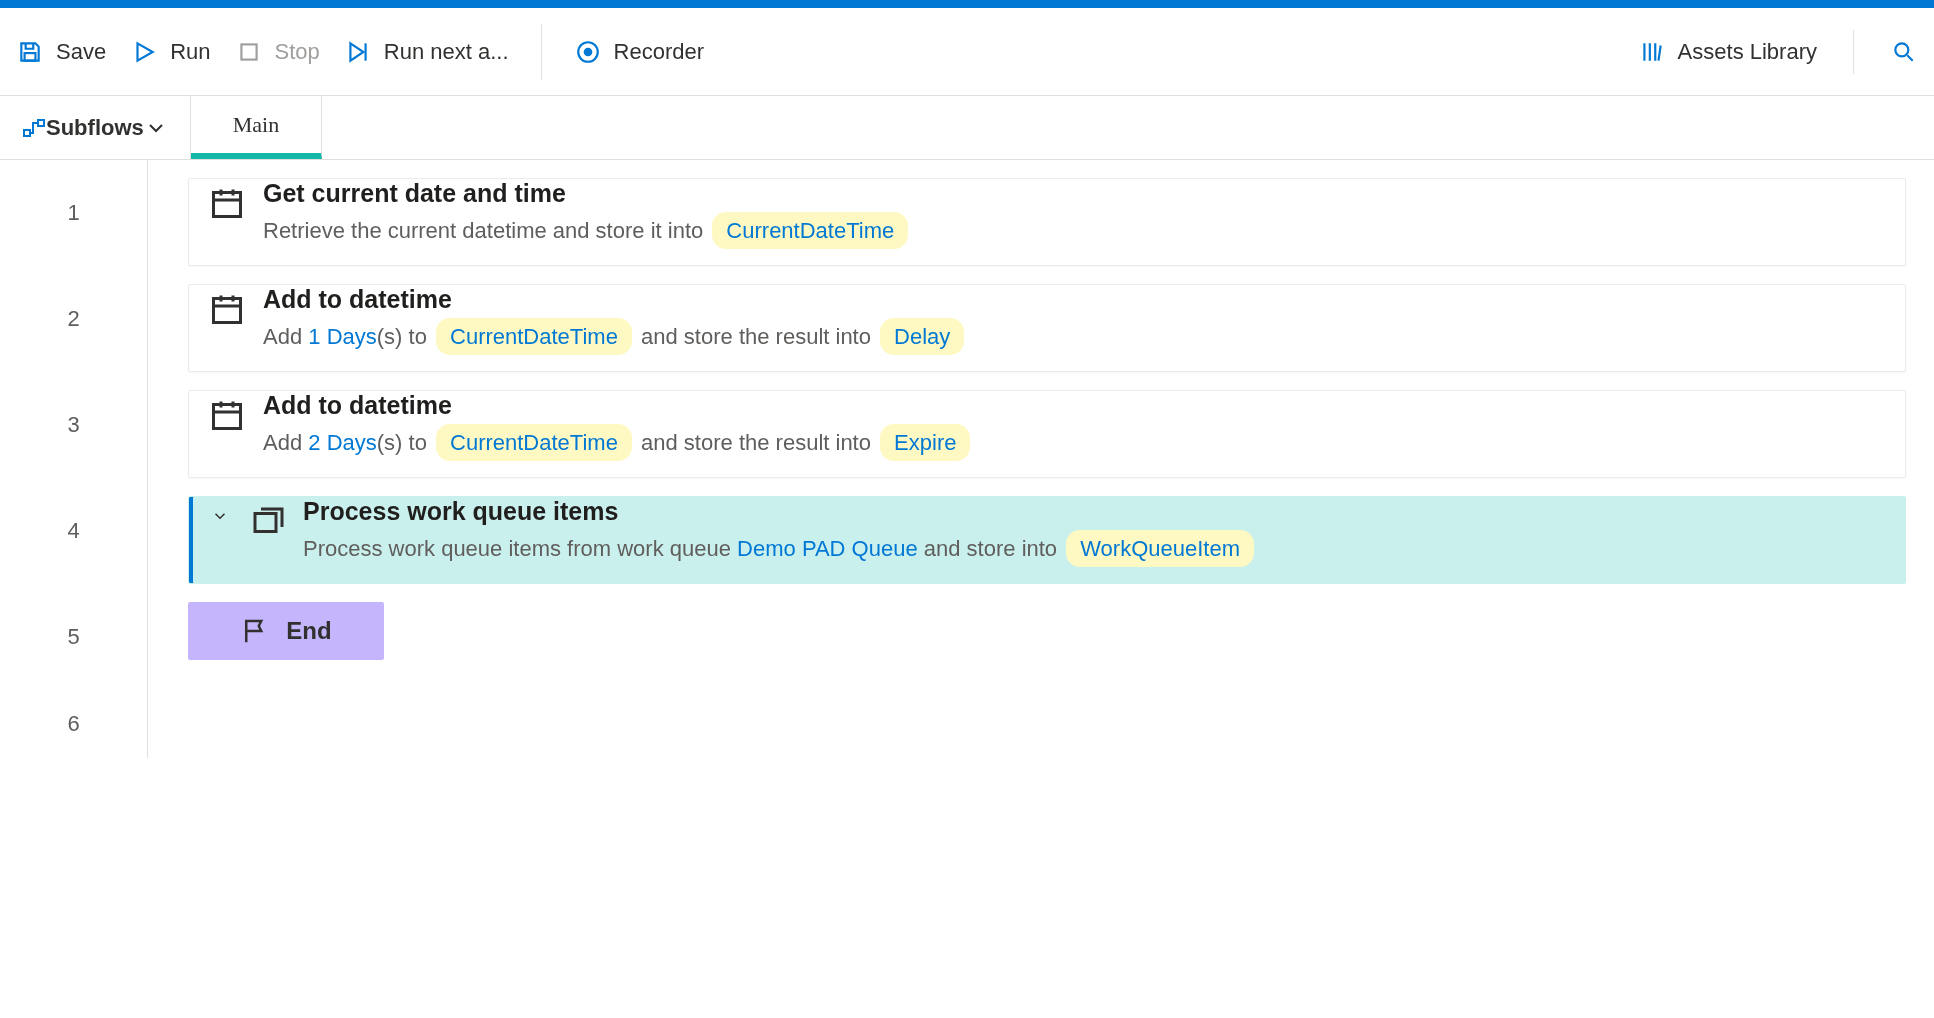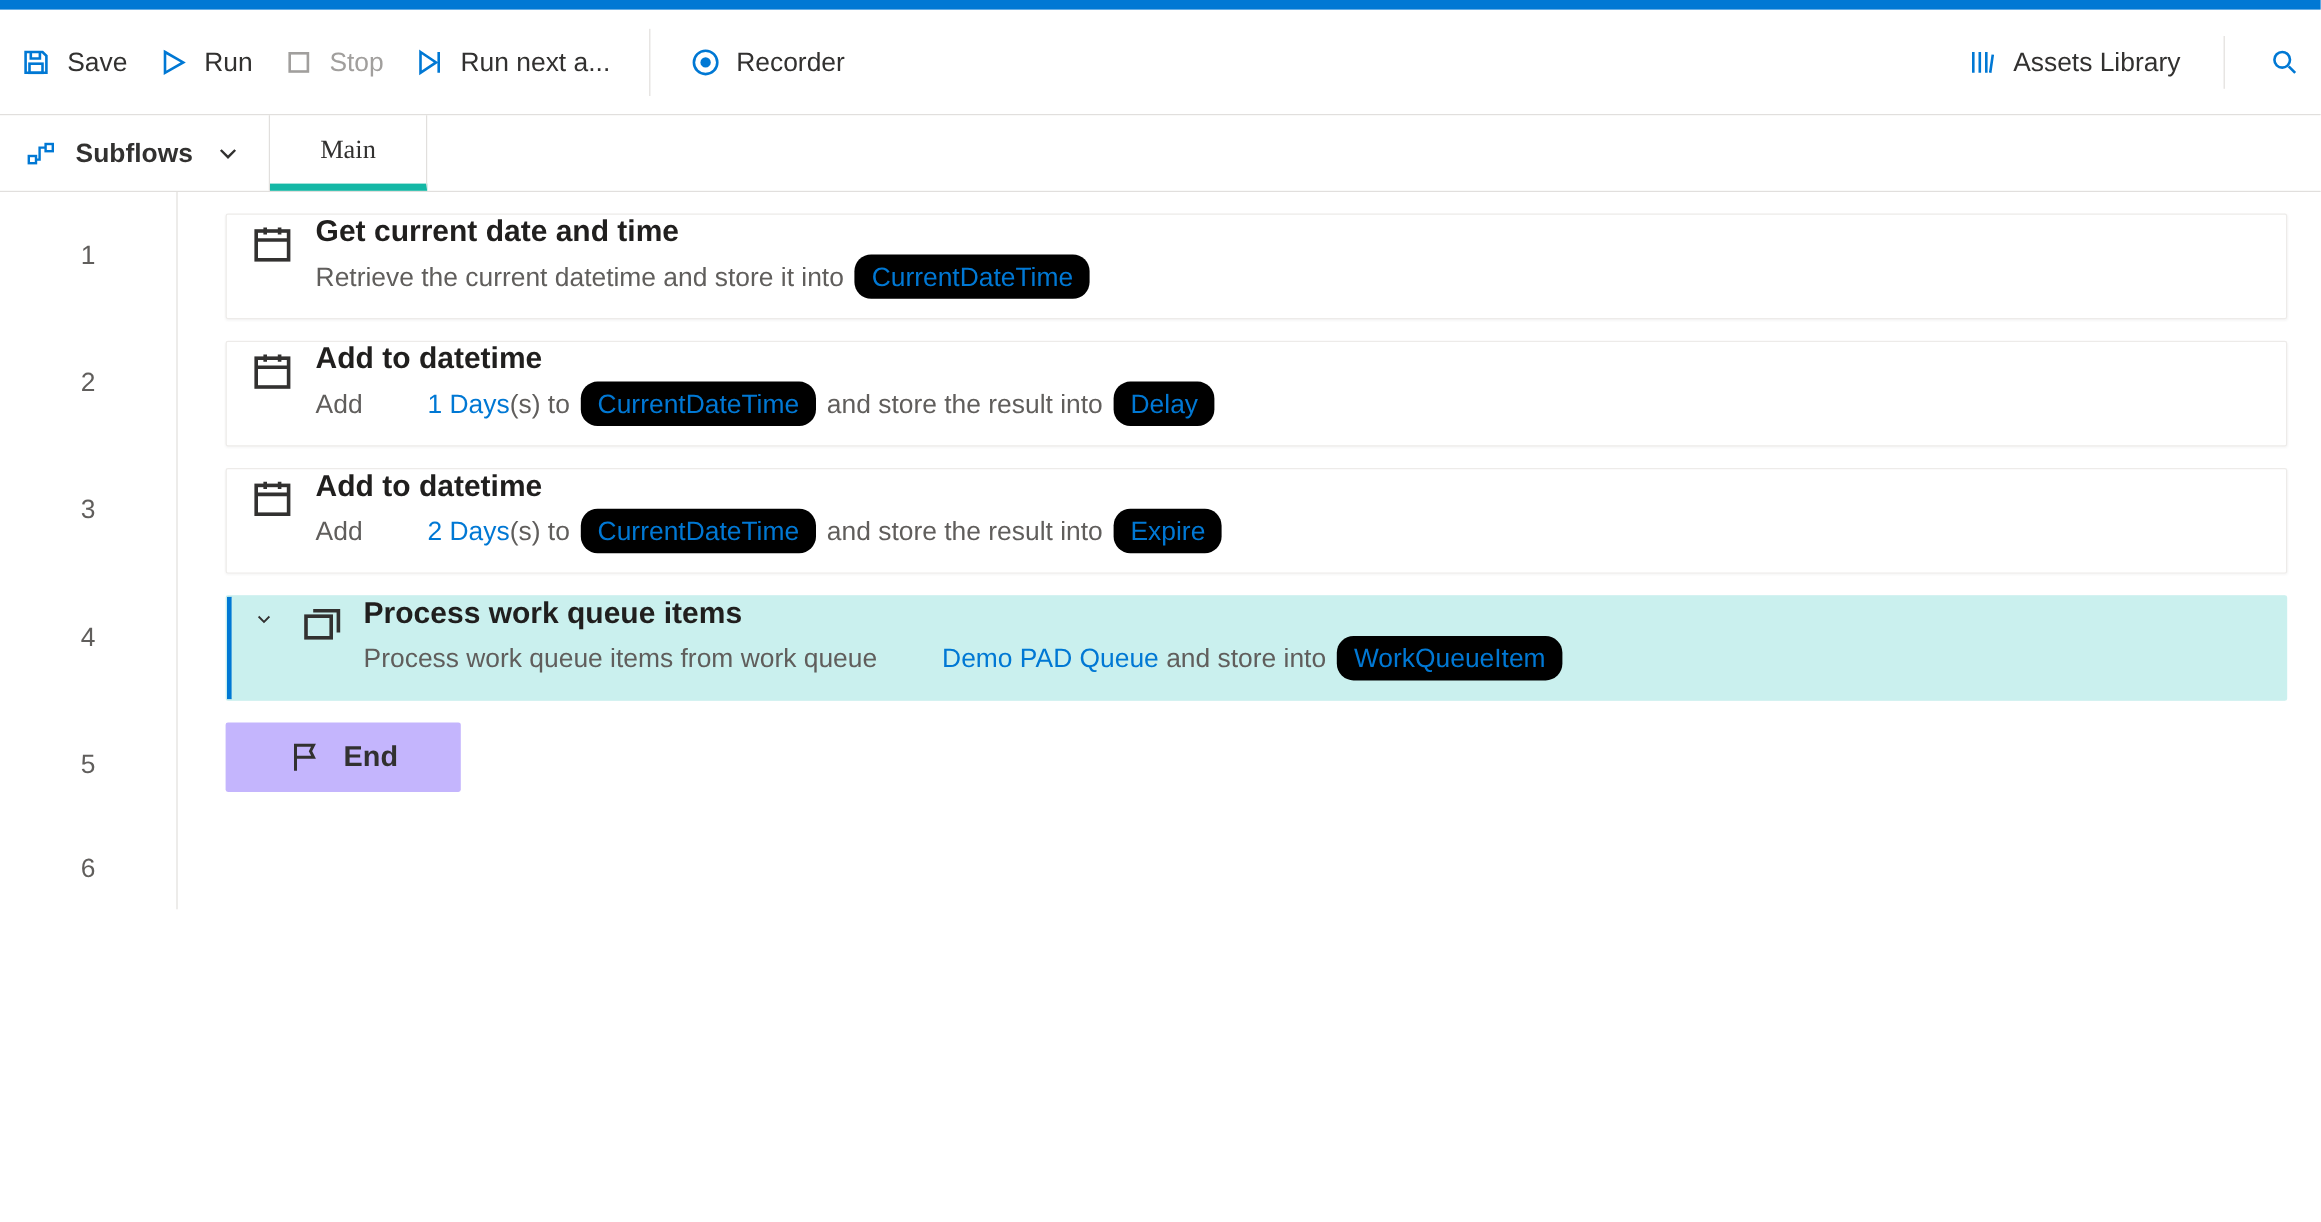--- a/index.html
+++ b/index.html
@@ -32,21 +32,21 @@
   .tb-sep { width: 1px; height: 56px; background: #e1dfdd; margin: 0 8px; }
   .tb-right { margin-left: auto; display:flex; align-items:center; gap: 28px; }
   .icon svg { width: 26px; height: 26px; }
   .blue-stroke { stroke: #0078d4; }
   .gray-stroke { stroke: #a19f9d; }
   .no-fill { fill: none; }
   .subnav {
     display:flex; align-items:stretch; height:64px; border-bottom:1px solid #e1dfdd;
   }
   .subflows-btn {
-    display:flex; align-items:center; gap:17px;
+    display:flex; align-items:center; gap:0;
     padding: 0 22px; font-size:22px; font-weight:600;
     border-right: 1px solid #e1dfdd; cursor:pointer;
   }
   .subflows-btn .icon { width:24px; height:24px; display:flex; align-items:center; justify-content:center;}
   .tab {
     display:flex; align-items:center; padding: 0 42px;
     font-size:22px; border-right:1px solid #e1dfdd;
     cursor:pointer;
   }
   .tab.active { border-bottom: 6px solid #14b8a6; font-family: Liberation Serif, serif; }
@@ -81,27 +81,27 @@
     padding-top:10px; cursor:pointer;
   }
   .action-card .card-icon {
     width:36px; height:36px; display:flex; align-items:center; justify-content:center; margin-top:6px; flex-shrink:0;
   }
   .card-body { display:flex; flex-direction:column; gap:4px; }
   .card-title { font-size:25px; font-weight:700; color:#201f1e; }
   .card-desc { font-size:22px; color:#605e5c; line-height:1.5; }
   .var-chip {
     display:inline-block;
-    background:#000000;
+    background:#fef9c3;
     color:#0078d4;
     border-radius:14px;
     padding: 2px 14px;
     margin: 0 3px;
   }
-  .link-text { color:#0078d4;margin-left:48px; }
+  .link-text { color:#0078d4; }
   .nested-wrap {
     margin-left: 40px;
     border-left: 3px solid #caf0ee;
     padding-left: 0;
     margin-top:-18px;
     padding-top: 18px;
     padding-bottom: 0;
   }
   .nested-card {
     margin-left: 0;

